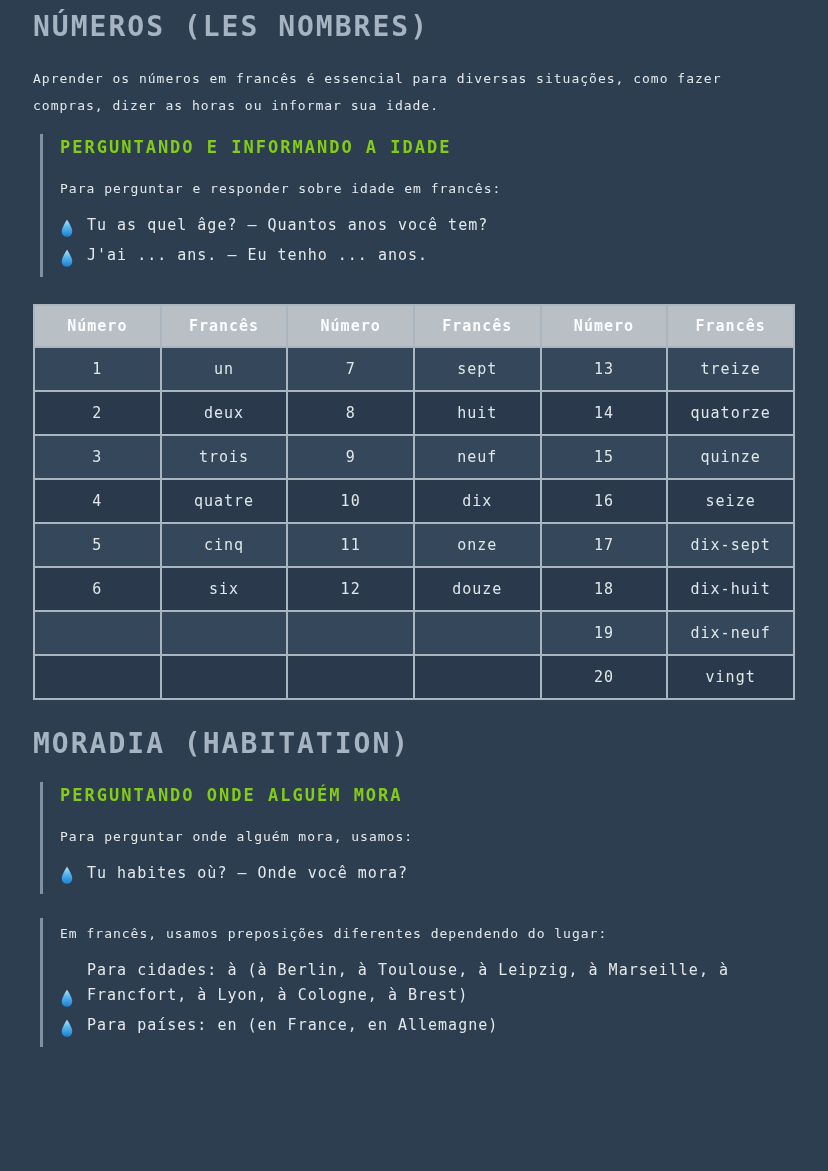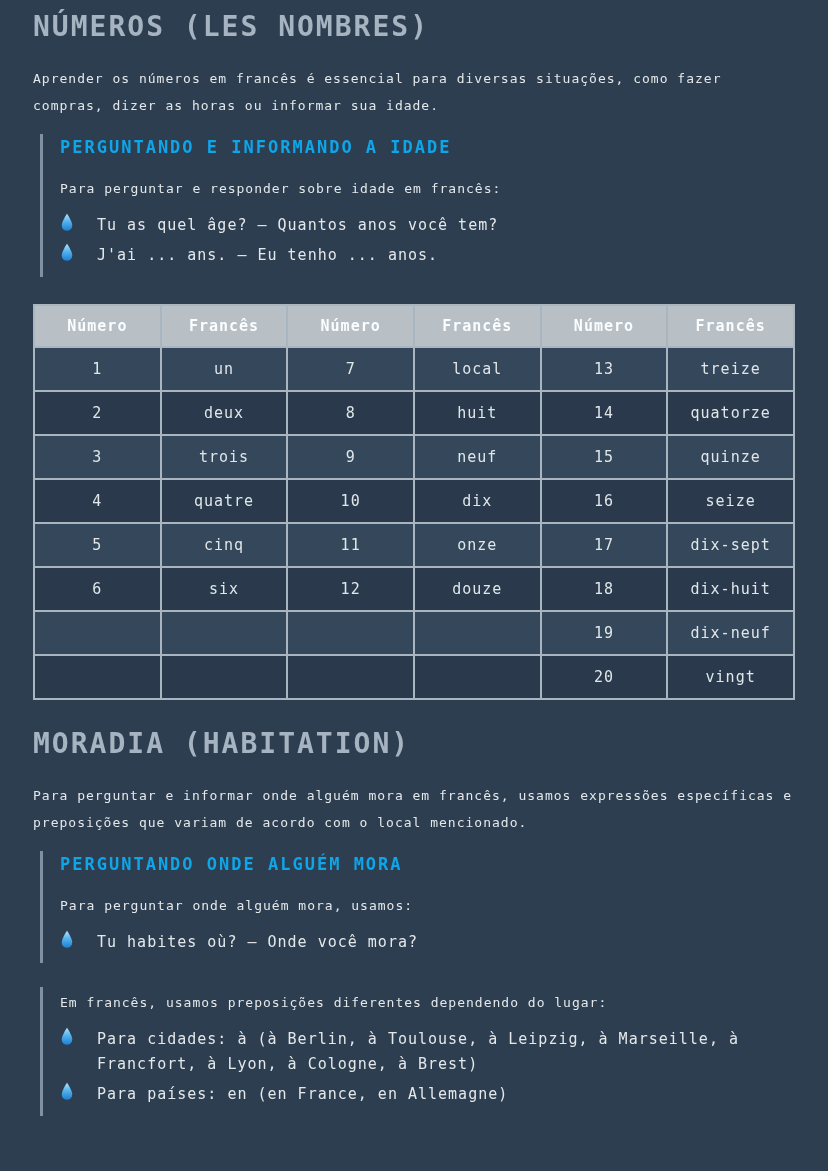--- a/index.html
+++ b/index.html
@@ -33,33 +33,33 @@
   }
   .subsection {
     border-left: 3px solid #7e92a3;
     margin: 0 0 24px 7px;
     padding: 3px 0 4px 17px;
   }
   h2.subsection-title {
     font-size: 17px;
     font-weight: bold;
     letter-spacing: 2px;
-    color: #0ea5e9;
+    color: #84cc16;
     margin: 0 0 19px 0;
   }
   p.subsection-intro {
     font-size: 13px;
     letter-spacing: 1px;
     line-height: 25px;
     margin: 0 0 12px 0;
   }
   .bullet {
     display: flex;
-    align-items: flex-start;
-    gap: 23px;
+    align-items: flex-end;
+    gap: 13px;
     margin: 5px 0;
     font-size: 15px;
     letter-spacing: 1px;
     line-height: 1.65;
   }
   .bullet .drop {
     flex: 0 0 auto;
     display: inline-flex;
   }
   .bullet-text { max-width: 660px; }
@@ -146,21 +146,21 @@
           <th>Francês</th>
           <th>Número</th>
           <th>Francês</th>
         </tr>
       </thead>
       <tbody id="numbers-tbody">
           <tr>
             <td>1</td>
             <td>un</td>
             <td>7</td>
-            <td>local</td>
+            <td>sept</td>
             <td>13</td>
             <td>treize</td>
           </tr>
           <tr>
             <td>2</td>
             <td>deux</td>
             <td>8</td>
             <td>huit</td>
             <td>14</td>
             <td>quatorze</td>
@@ -212,21 +212,20 @@
             <td></td>
             <td>20</td>
             <td>vingt</td>
           </tr>
         </tbody>
     </table>
   </section>
 
   <section>
     <h1 class="section-title spaced-top">MORADIA (HABITATION)</h1>
-    <p class="section-intro">Para perguntar e informar onde alguém mora em francês, usamos expressões específicas e preposições que variam de acordo com o local mencionado.</p>
 
     <div class="subsection">
       <h2 class="subsection-title">PERGUNTANDO ONDE ALGUÉM MORA</h2>
       <p class="subsection-intro">Para perguntar onde alguém mora, usamos:</p>
       <div class="bullet">
         <span class="drop">
           <svg width="14" height="19" viewBox="0 0 24 32">
               <path d="M12 1 C12 1 3 14 3 21 a9 9 0 0 0 18 0 C21 14 12 1 12 1 Z" fill="url(#dropGrad)"></path>
             </svg>
         </span>

